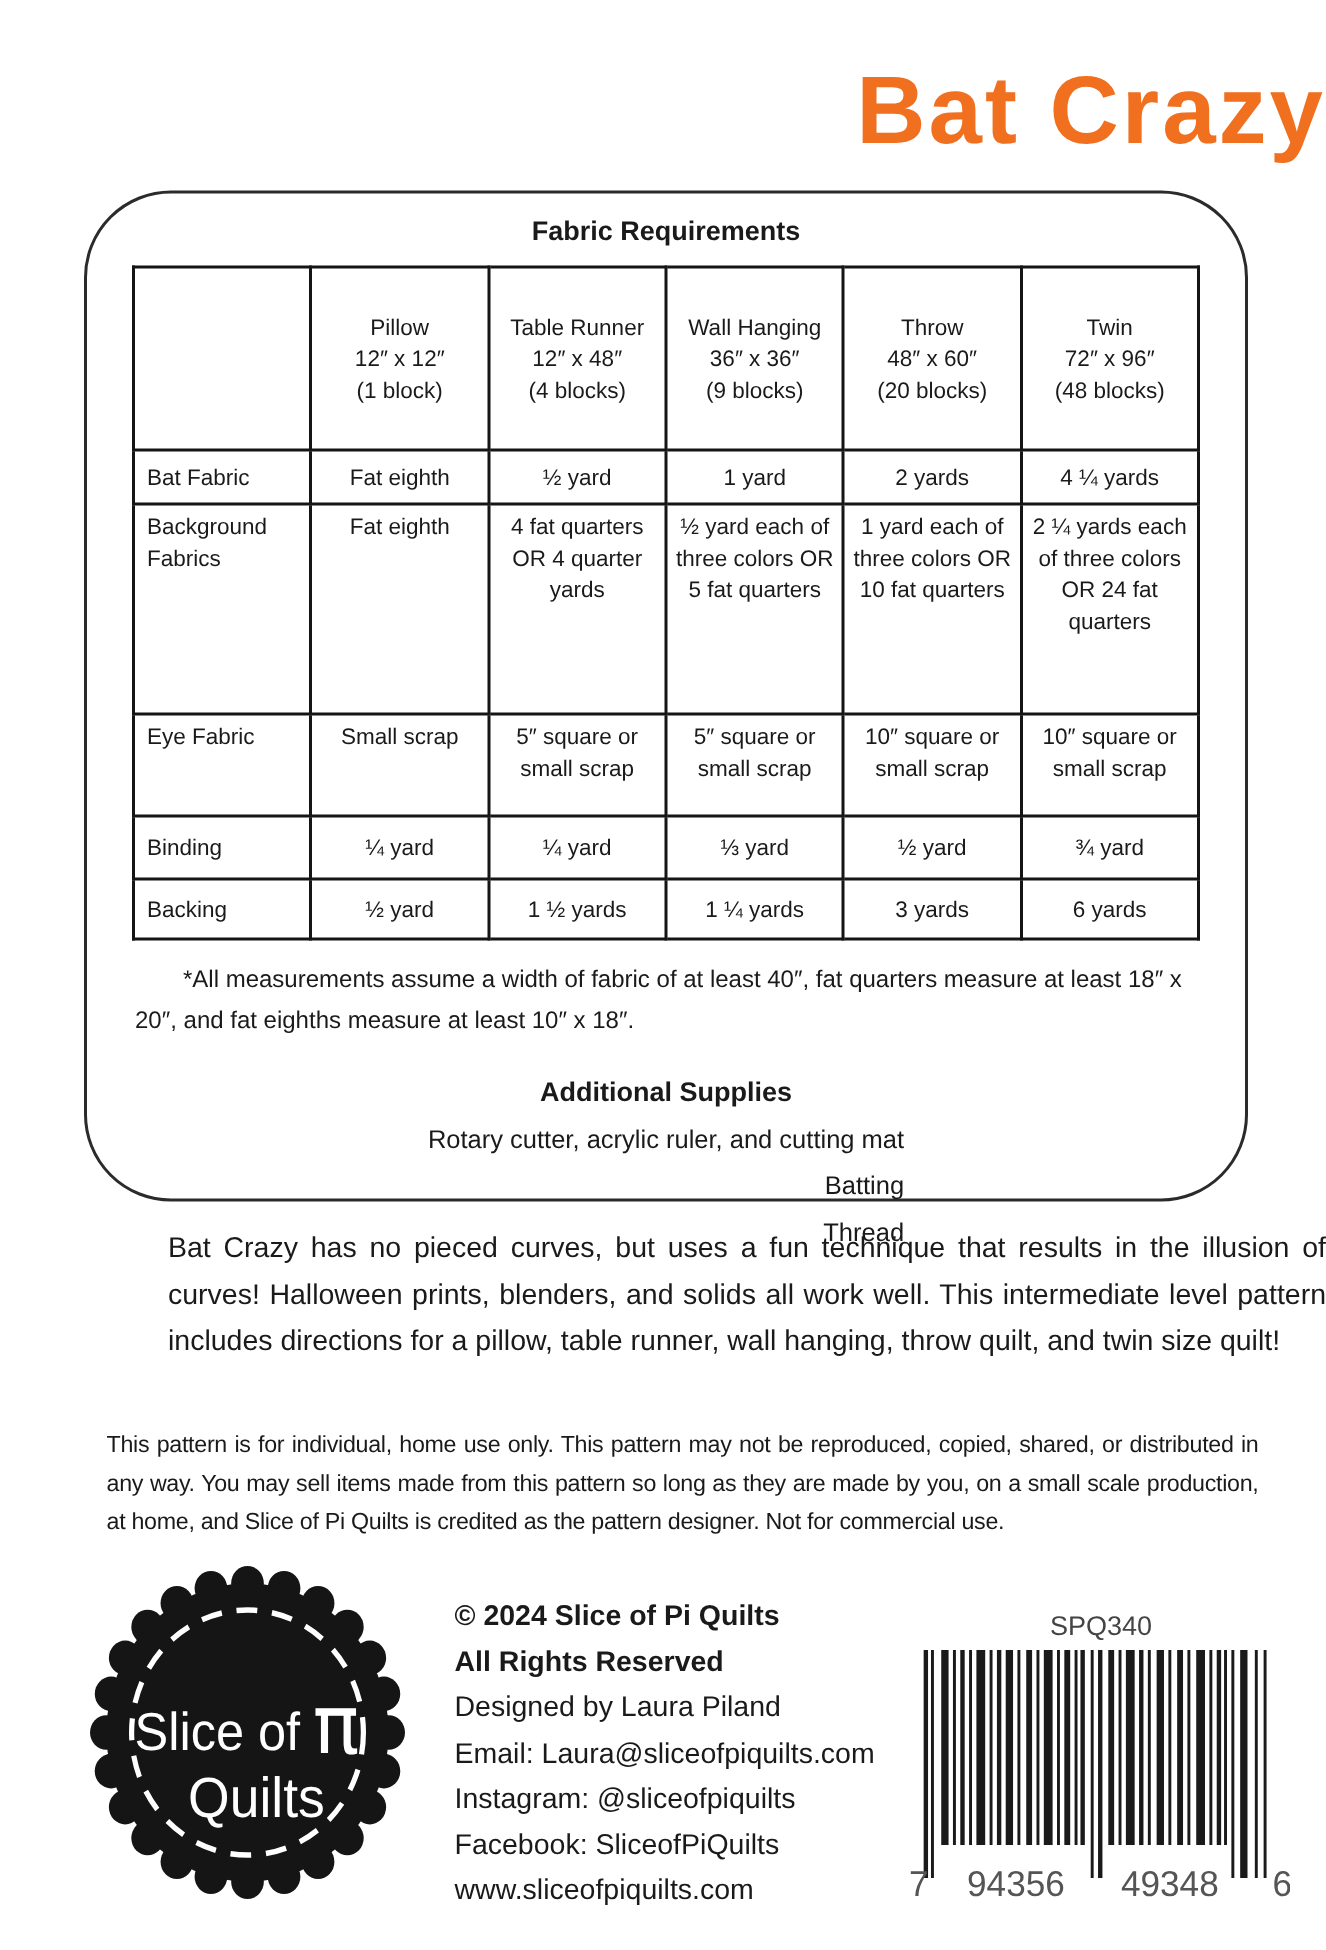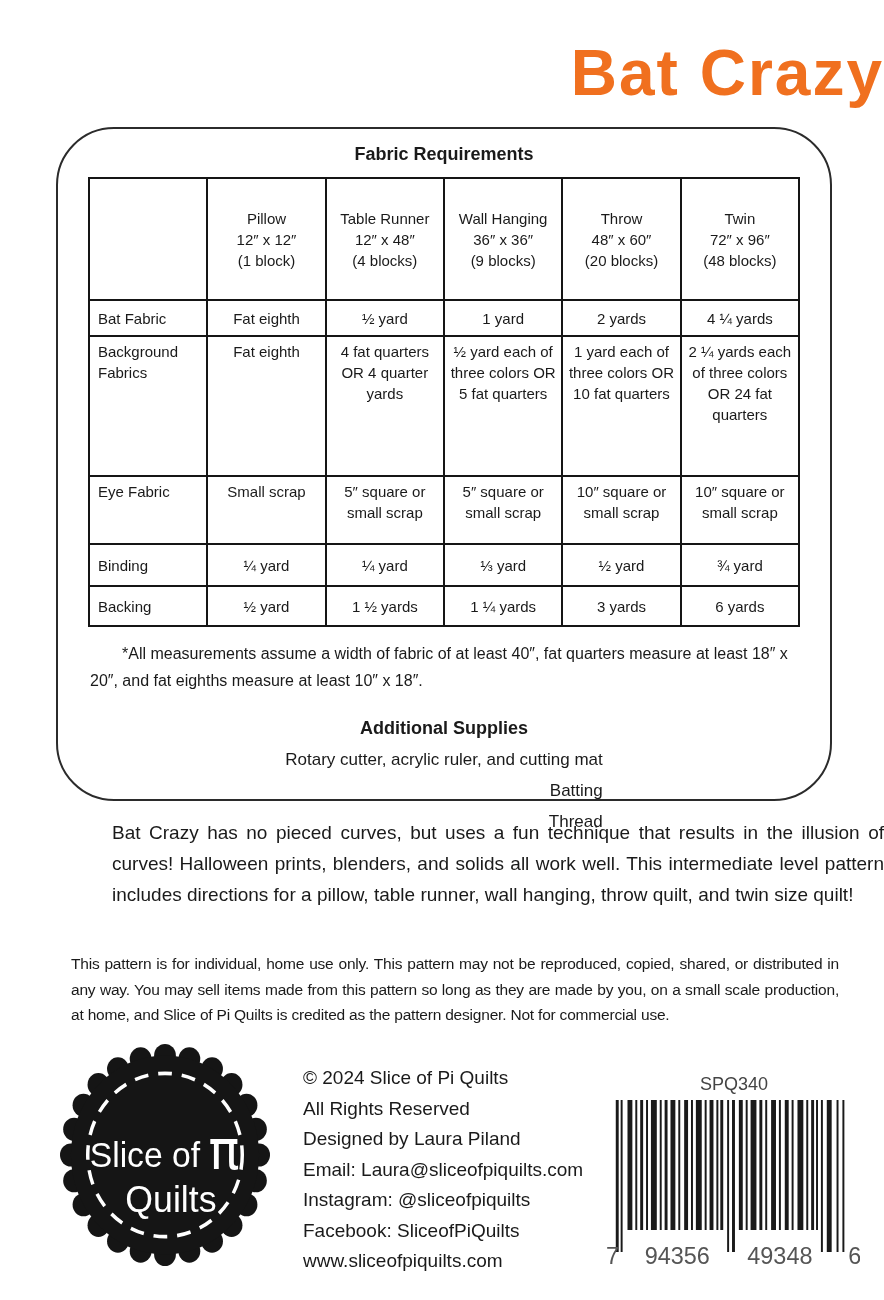--- a/index.html
+++ b/index.html
@@ -116,21 +116,21 @@
     position: absolute;
     left: 60px; top: 1044px;
     width: 210px; height: 222px;
   }
   .contact {
     position: absolute;
     left: 303px; top: 1063px;
     font-size: 19px;
     line-height: 30.5px;
   }
-  .contact .bold { font-weight: normal; }
+  .contact .bold { font-weight: bold; }
   .sku {
     position: absolute;
     left: 608px; top: 1074px;
     width: 252px;
     text-align: center;
     font-size: 18px;
     color: #444444;
   }
   .barcode-svg {
     position: absolute;

